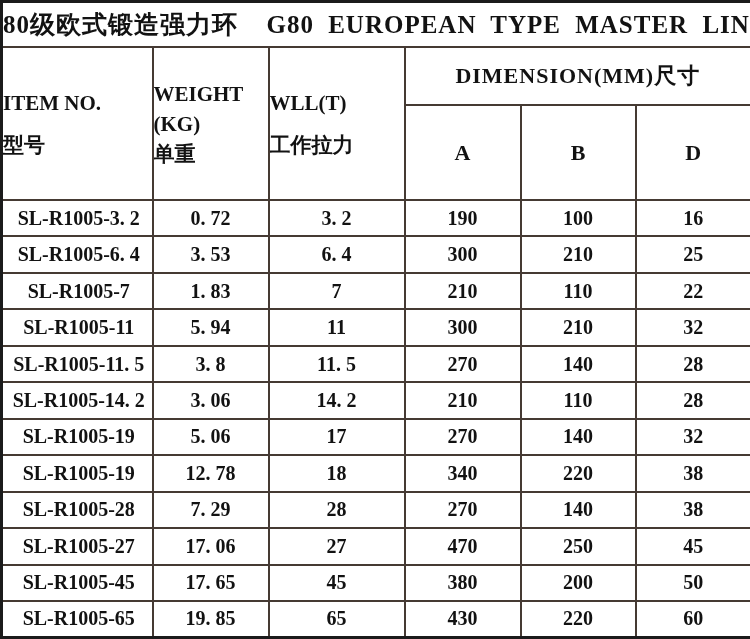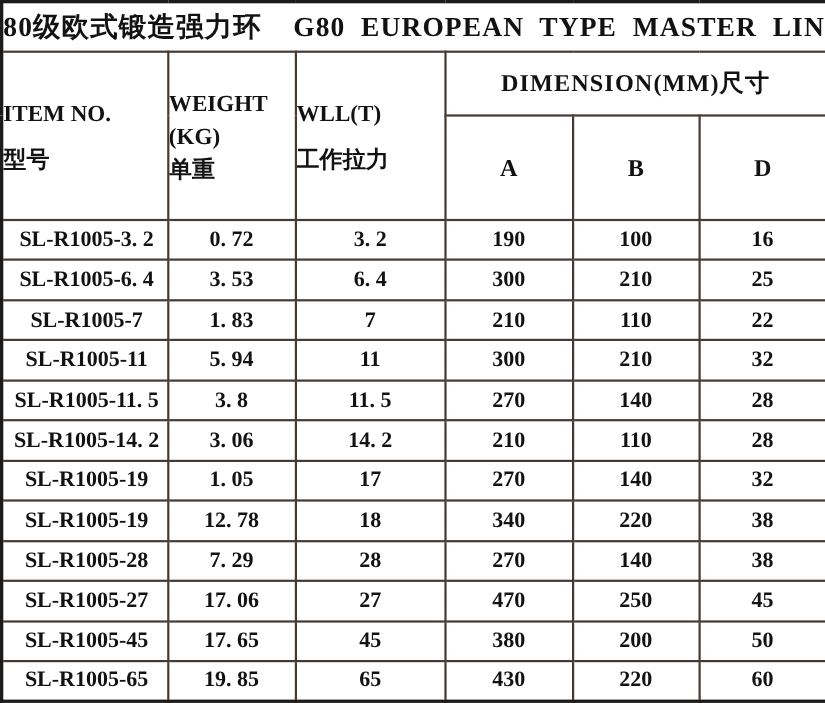--- a/index.html
+++ b/index.html
@@ -162,21 +162,21 @@
         <tr>
           <td class="item-cell">SL-R1005-14. 2</td>
           <td>3. 06</td>
           <td>14. 2</td>
           <td>210</td>
           <td>110</td>
           <td>28</td>
         </tr>
         <tr>
           <td class="item-cell">SL-R1005-19</td>
-          <td>1. 05</td>
+          <td>5. 06</td>
           <td>17</td>
           <td>270</td>
           <td>140</td>
           <td>32</td>
         </tr>
         <tr>
           <td class="item-cell">SL-R1005-19</td>
           <td>12. 78</td>
           <td>18</td>
           <td>340</td>

